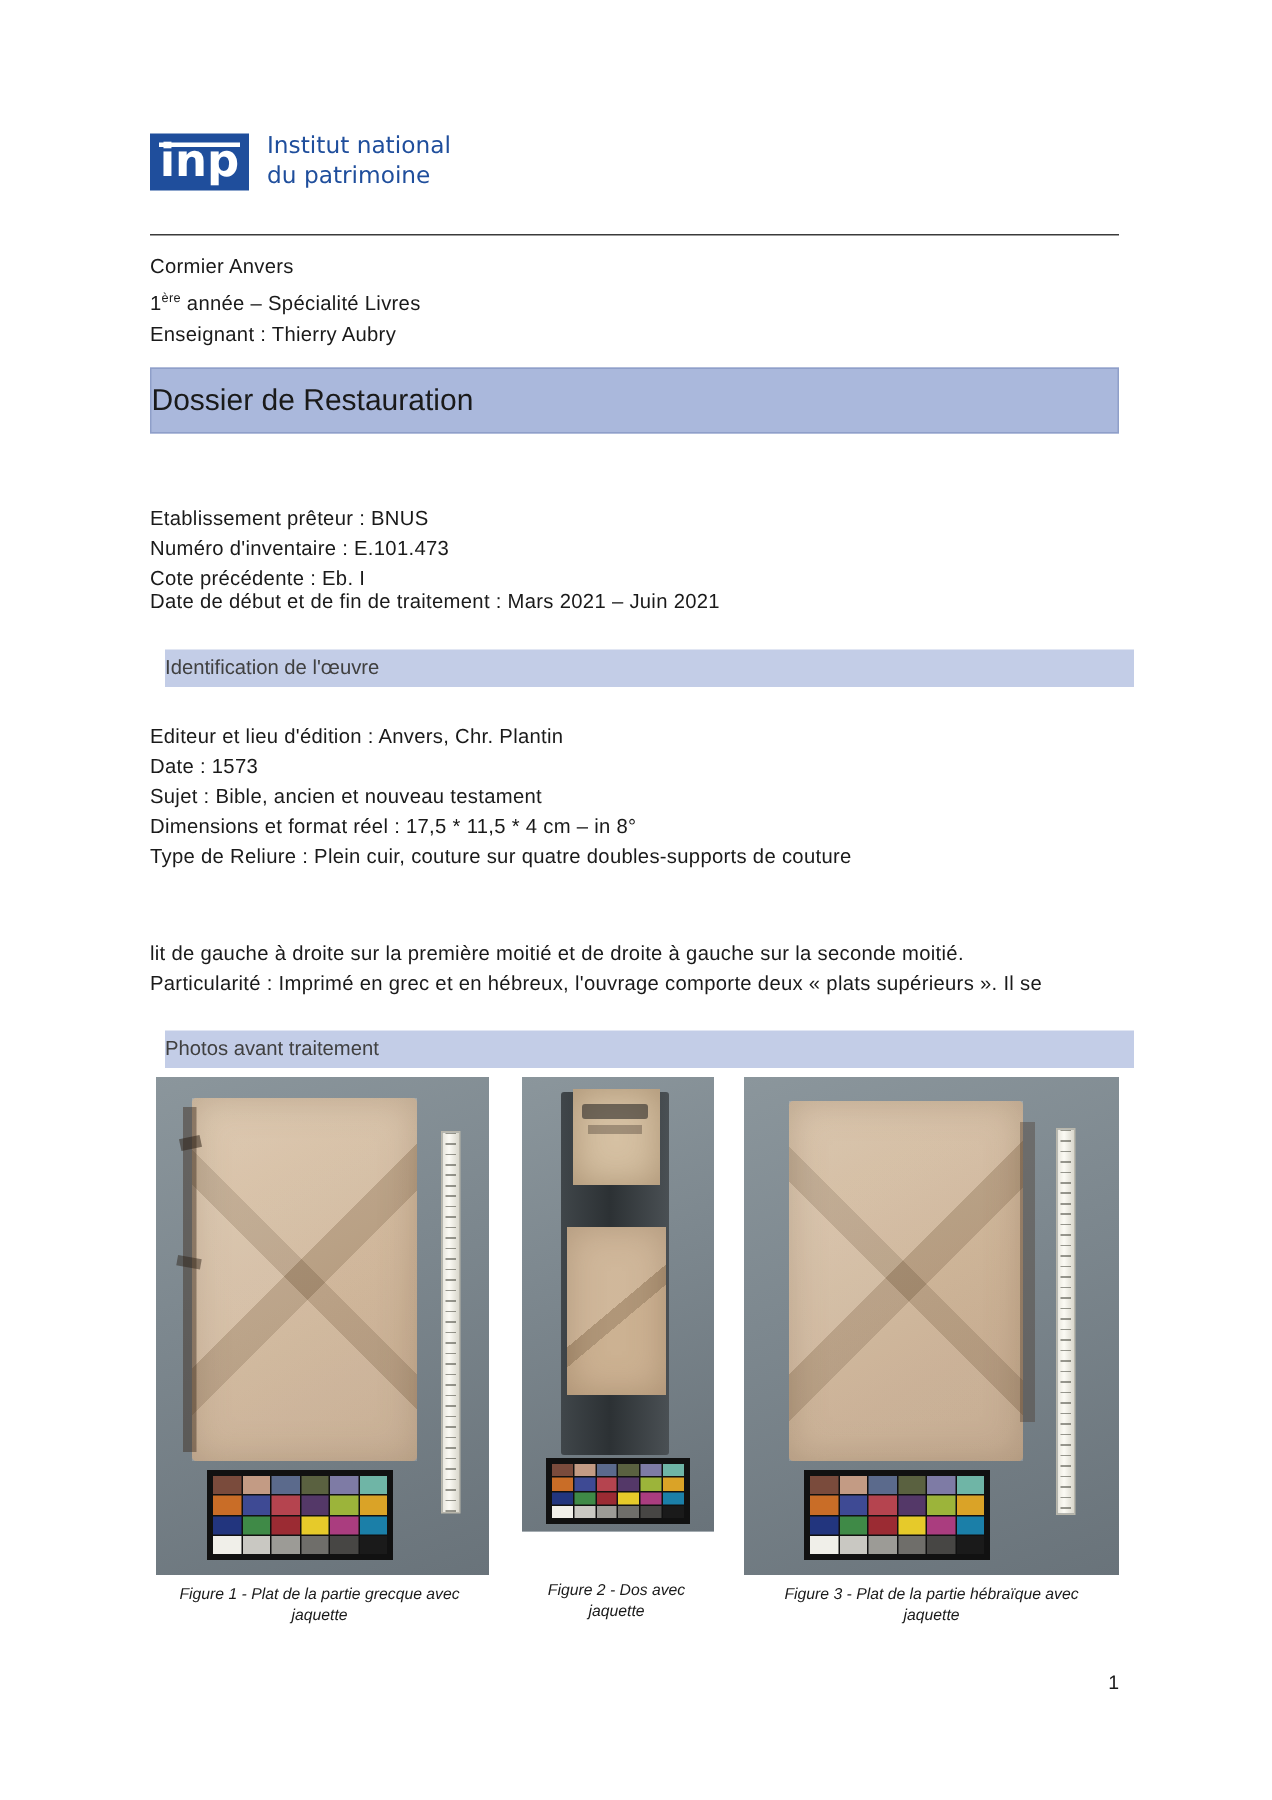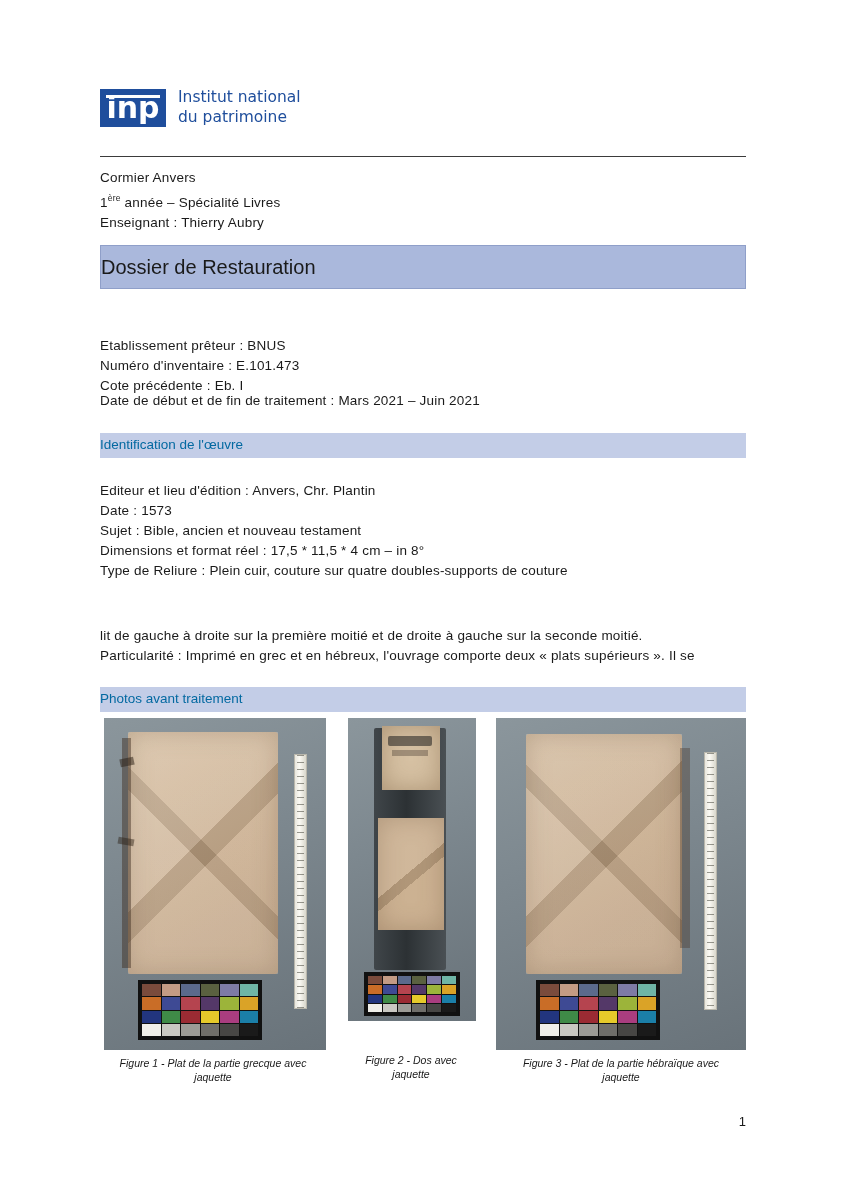--- a/index.html
+++ b/index.html
@@ -103,21 +103,22 @@
     line-height: 42px;
     font-size: 20px;
     color: #1a1a1a;
   }
   .banner.section {
     height: 25px;
     line-height: 24px;
     font-size: 13.5px;
     background: #c3cde7;
     border: none;
-    color: #0369a1;
+    color: #404040;
+    margin-left: 10px;
   }
 
   
   .it { font-style: italic; }
 
   
   .figures {
     position: absolute;
     left: 100px;
     top: 718px;

